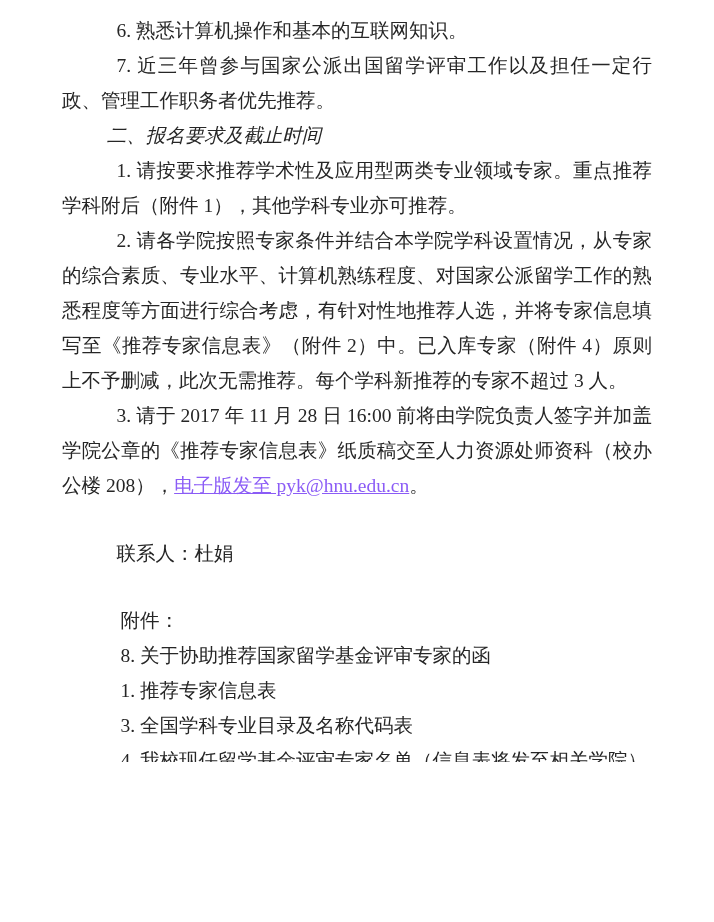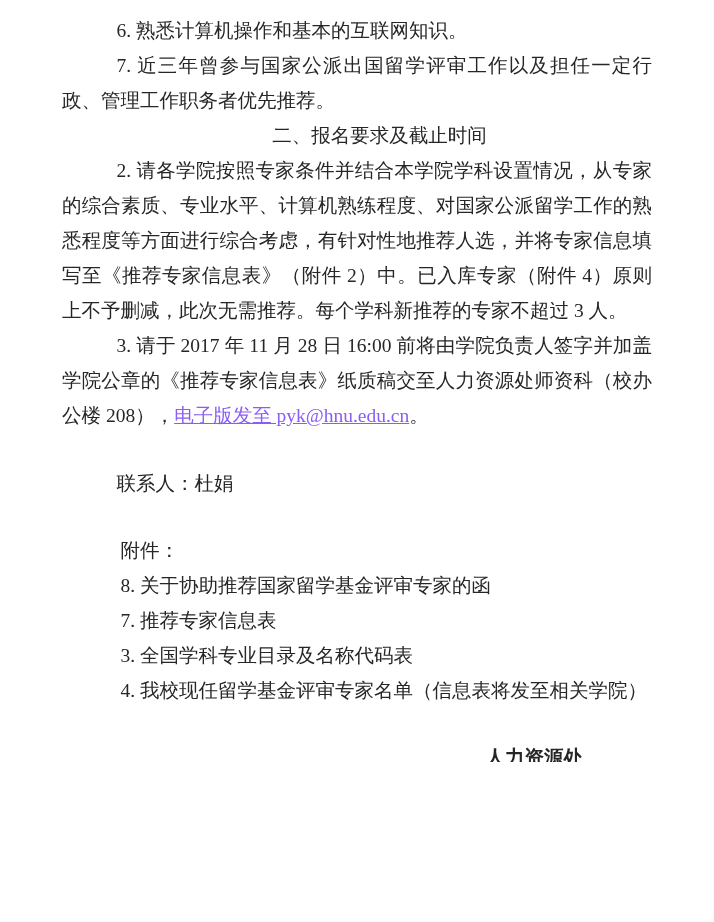--- a/index.html
+++ b/index.html
@@ -20,21 +20,22 @@
     color: #262626;
     overflow: hidden;
   }
   .para {
     margin: 0;
     text-align: justify;
     text-indent: 2.8em;
   }
   .para.heading {
     text-indent: 2.3em;
-    text-align: center;
+    text-align: left;
+    font-style: italic;
   }
   .link {
     color: #8b5cf6;
     text-decoration: underline;
     cursor: pointer;
   }
   .contact-block {
     margin-top: 33px;
   }
   .contact-block p {
@@ -61,32 +62,33 @@
   .sig-date { padding-right: 79px; }
 </style>
 </head>
 <body>
 
 <div class="page">
 
   <p class="para">6. 熟悉计算机操作和基本的互联网知识。</p>
   <p class="para">7. 近三年曾参与国家公派出国留学评审工作以及担任一定行政、管理工作职务者优先推荐。</p>
   <p class="para heading">二、报名要求及截止时间</p>
+  <p class="para">1. 请按要求推荐学术性及应用型两类专业领域专家。重点推荐学科附后（附件 1），其他学科专业亦可推荐。</p>
   <p class="para">2. 请各学院按照专家条件并结合本学院学科设置情况，从专家的综合素质、专业水平、计算机熟练程度、对国家公派留学工作的熟悉程度等方面进行综合考虑，有针对性地推荐人选，并将专家信息填写至《推荐专家信息表》（附件 2）中。已入库专家（附件 4）原则上不予删减，此次无需推荐。每个学科新推荐的专家不超过 3 人。</p>
 
   <p class="para"><span>3. 请于 2017 年 11 月 28 日 16:00 前将由学院负责人签字并加盖学院公章的《推荐专家信息表》纸质稿交至人力资源处师资科（校办公楼 208），</span><a class="link" href="#">电子版发至 pyk@hnu.edu.cn</a><span>。</span></p>
 
   <div class="contact-block">
     <p>联系人：杜娟</p>
   </div>
 
   <div class="attachments-block">
     <p>附件：</p>
     <p>8. 关于协助推荐国家留学基金评审专家的函</p>
-    <p>7. 推荐专家信息表</p>
+    <p>1. 推荐专家信息表</p>
     <p>3. 全国学科专业目录及名称代码表</p>
     <p>4. 我校现任留学基金评审专家名单（信息表将发至相关学院）</p>
   </div>
 
   <div class="signature-block">
     <p class="sig-org">人力资源处</p>
     <p class="sig-date">2017 年 11 月 17 日</p>
   </div>
 
 </div>

